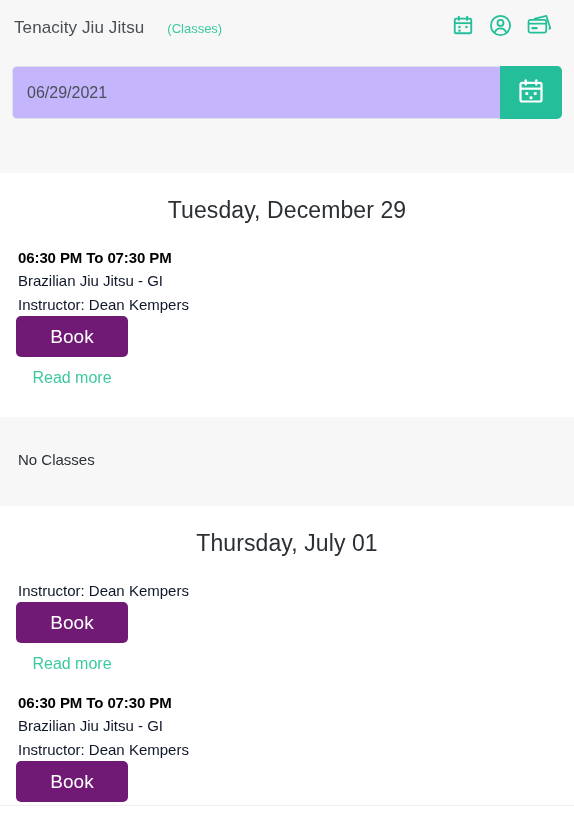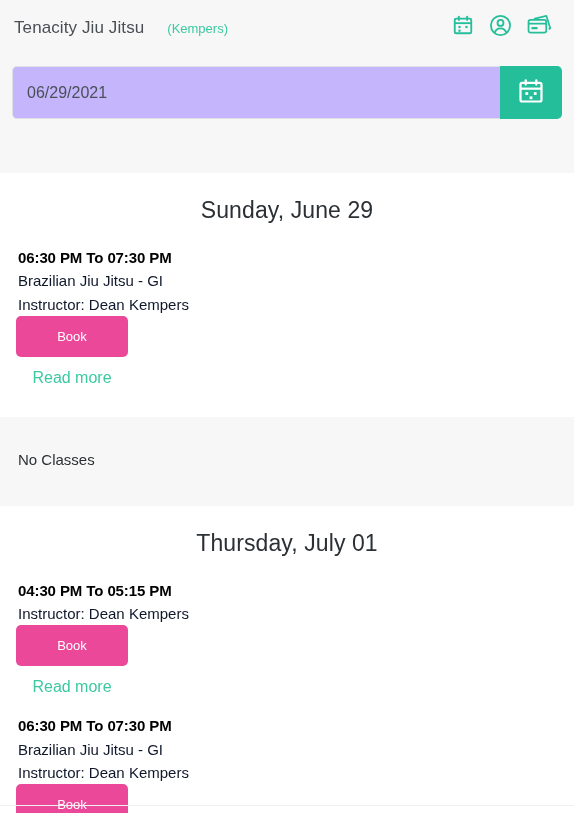--- a/index.html
+++ b/index.html
@@ -139,26 +139,26 @@
     width: 112px;
     display: flex;
     flex-direction: column;
     align-items: center;
     margin-right: 24px;
   }
 
   .book-btn {
     width: 112px;
     height: 41px;
-    background: #ec4899;
+    background: #701a75;
     color: #ffffff;
     border: none;
     border-radius: 5px;
     font-family: "Liberation Sans", sans-serif;
-    font-size: 13px;
+    font-size: 19px;
     cursor: pointer;
     line-height: 41px;
     padding: 0;
     text-align: center;
   }
 
   .read-more {
     margin-top: 12px;
     font-size: 16px;
     color: #3cc9a0;
@@ -185,21 +185,21 @@
 <body>
 
 <div id="app">
 
   <div class="header">
 
     <div class="header-top">
 
       <div class="brand">
         <span class="brand-name">Tenacity Jiu Jitsu</span>
-        <span class="brand-change">(Kempers)</span>
+        <span class="brand-change">(Classes)</span>
       </div>
 
       <div class="header-icons">
 
         <span class="hicon">
           <svg width="22" height="22" viewBox="0 0 24 24" fill="none" stroke="#24bf9a" stroke-width="2">
             <rect x="3" y="5" width="18" height="16" rx="1.5"></rect>
             <line x1="3" y1="10" x2="21" y2="10"></line>
             <line x1="7.5" y1="2.8" x2="7.5" y2="6.5" stroke-linecap="round"></line>
             <line x1="16.5" y1="2.8" x2="16.5" y2="6.5" stroke-linecap="round"></line>
@@ -243,21 +243,21 @@
             <rect x="10.8" y="16.6" width="2.4" height="2.4" fill="#ffffff" stroke="none"></rect>
           </svg>
         </span>
       </button>
     </div>
 
   </div>
 
   <div id="days-container">
       <div class="day-section">
-        <div class="day-heading">Sunday, June 29</div>
+        <div class="day-heading">Tuesday, December 29</div>
         <div class="class-list">
           <div class="class-row">
             <div class="class-info">
               <div class="class-time">06:30 PM To 07:30 PM</div>
               <div class="class-name">Brazilian Jiu Jitsu - GI</div>
               <div class="class-instructor">Instructor: Dean Kempers</div>
             </div>
             <div class="class-actions">
               <button class="book-btn">Book</button>
               <a class="read-more">Read more</a>
@@ -266,21 +266,20 @@
         </div>
       </div>
       <div class="day-section shaded">
         <div class="no-classes">No Classes</div>
       </div>
       <div class="day-section">
         <div class="day-heading">Thursday, July 01</div>
         <div class="class-list">
           <div class="class-row">
             <div class="class-info">
-              <div class="class-time">04:30 PM To 05:15 PM</div>
               <div class="class-instructor">Instructor: Dean Kempers</div>
             </div>
             <div class="class-actions">
               <button class="book-btn">Book</button>
               <a class="read-more">Read more</a>
             </div>
           </div>
           <div class="class-row">
             <div class="class-info">
               <div class="class-time">06:30 PM To 07:30 PM</div>

